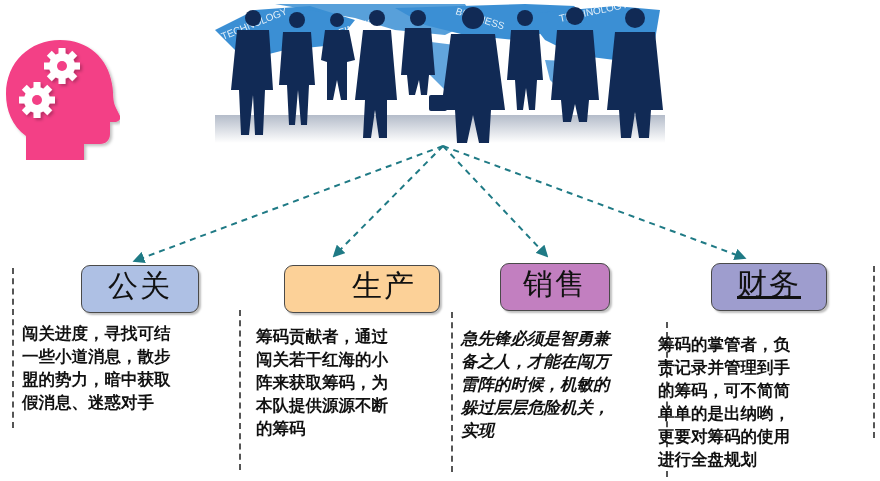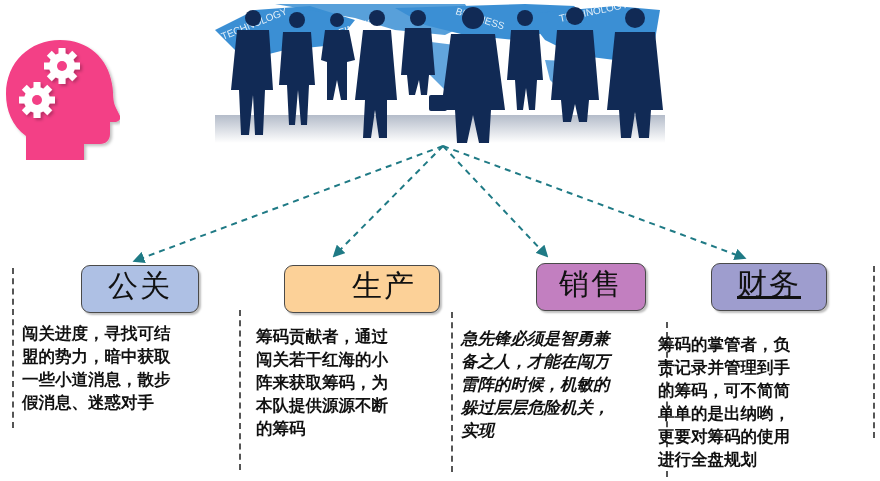--- a/index.html
+++ b/index.html
@@ -145,37 +145,37 @@
 <div class="vdash" style="left:239px; top:310px; height:160px;"></div>
 <div class="vdash" style="left:451px; top:312px; height:160px;"></div>
 <div class="vdash" style="left:666px; top:322px; height:155px;"></div>
 <div class="vdash" style="left:873px; top:266px; height:172px;"></div>
 
 <div class="dept-box" style="left:81px; top:265px; width:116px; background:#aec0e4;">
   <span>公关</span>
 </div>
 <div class="dept-desc" style="left:22px; top:322px; width:200px;">
   <div>闯关进度，寻找可结</div>
+  <div>一些小道消息，散步</div>
   <div>盟的势力，暗中获取</div>
-  <div>一些小道消息，散步</div>
   <div>假消息、迷惑对手</div>
 </div>
 
 <div class="dept-box" style="left:284px; top:265px; width:110px; background:#fcd198;padding-left:44px;">
   <span>生产</span>
 </div>
 <div class="dept-desc" style="left:256px; top:325px; width:180px;">
   <div>筹码贡献者，通过</div>
   <div>闯关若干红海的小</div>
   <div>阵来获取筹码，为</div>
   <div>本队提供源源不断</div>
   <div>的筹码</div>
 </div>
 
-<div class="dept-box" style="left:500px; top:263px; width:108px; background:#c27fc0;margin-left:36px;">
+<div class="dept-box" style="left:500px; top:263px; width:108px; background:#c27fc0;">
   <span>销售</span>
 </div>
 <div class="dept-desc" style="left:461px; top:327px; width:205px;font-style:italic;">
   <div>急先锋必须是智勇兼</div>
   <div>备之人，才能在闯万</div>
   <div>雷阵的时候，机敏的</div>
   <div>躲过层层危险机关，</div>
   <div>实现</div>
 </div>
 

